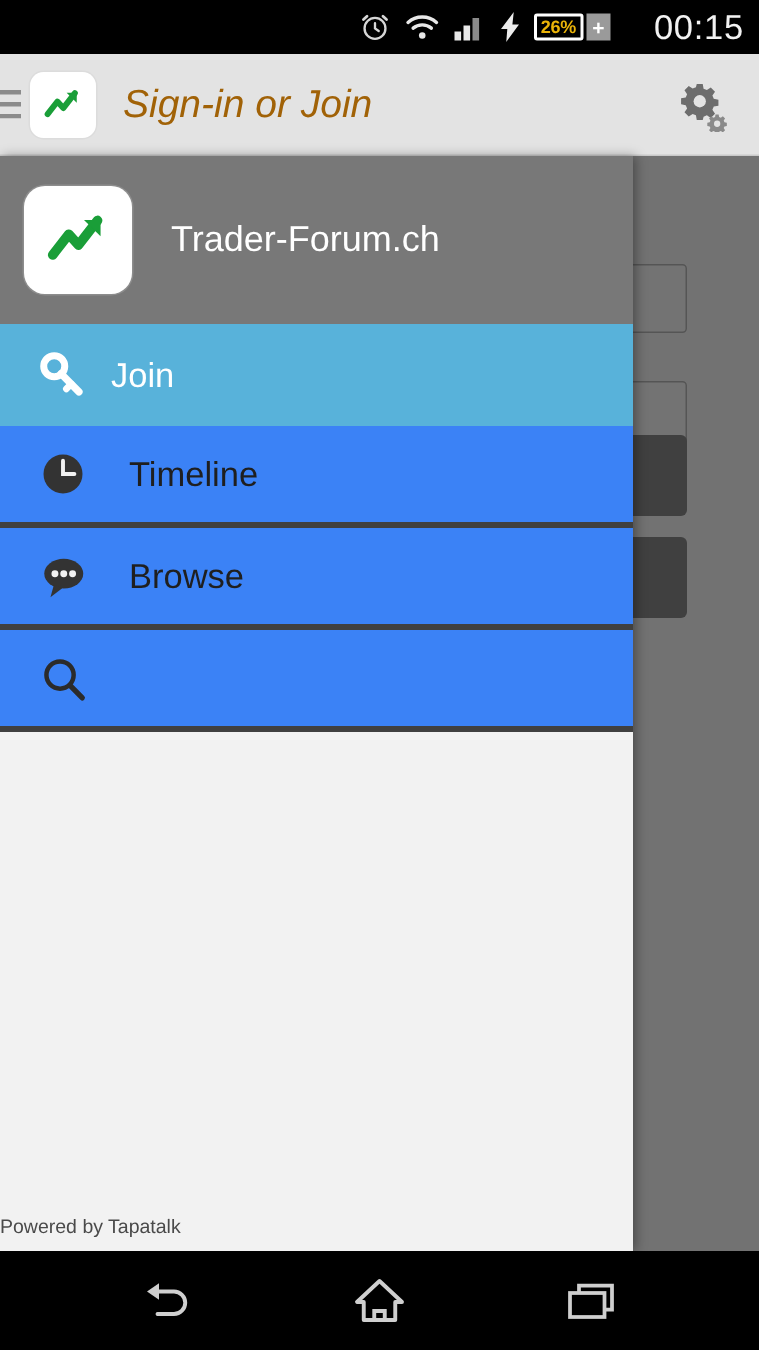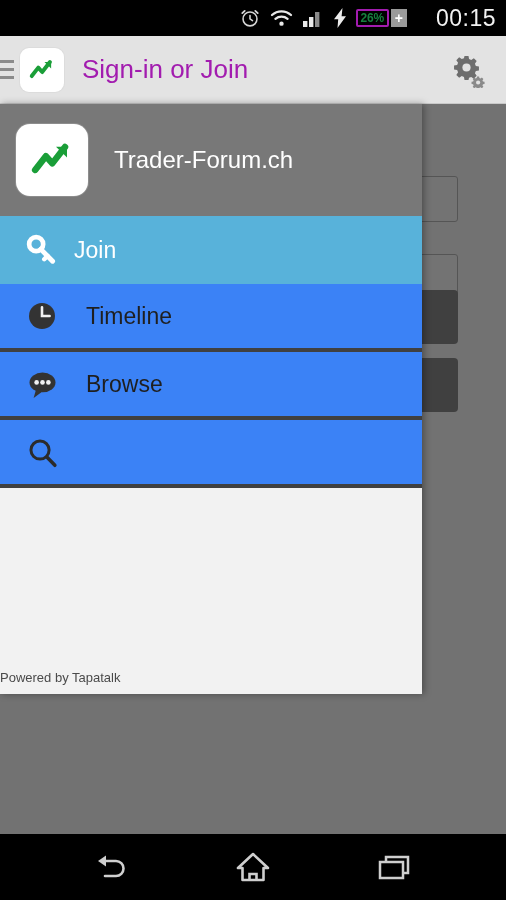--- a/index.html
+++ b/index.html
@@ -19,23 +19,23 @@
   }
   .sb-icon { display:flex; align-items:center; justify-content:center; }
   .sb-time {
     color:#f2f2f2; font-size:23px; letter-spacing:.5px; margin-left:20px;
     font-family:"Liberation Sans", sans-serif;
   }
   .batt {
     display:flex; align-items:center; gap:0px;
   }
   .batt-body {
-    border:2px solid #a21caf; border-radius:2px; height:18px;
+    border:2px solid #ffffff; border-radius:2px; height:18px;
     padding:0 3px; display:flex; align-items:center;
-    color:#15803d; font-size:12px; font-weight:bold; letter-spacing:-.2px;
+    color:#eab308; font-size:12px; font-weight:bold; letter-spacing:-.2px;
   }
   .batt-plus {
     width:16px; height:18px; background:#9a9a9a; margin-left:2px;
     display:flex; align-items:center; justify-content:center;
     color:#fff; font-size:14px; line-height:1; font-weight:bold;
   }
 
   
   .appbar {
     position:absolute; top:36px; left:0; width:506px; height:68px;
@@ -46,21 +46,21 @@
     width:14px; margin-left:0px; display:flex; flex-direction:column;
     gap:5px; overflow:hidden;
   }
   .hamburger span { display:block; height:3px; background:#8b8b8b; width:14px; }
   .app-logo {
     width:44px; height:44px; background:#fff; border-radius:9px;
     margin-left:6px; display:flex; align-items:center; justify-content:center;
     box-shadow:0 0 0 1px #dcdcdc;
   }
   .appbar-title {
-    margin-left:18px; font-size:26px; color:#a21caf; font-weight:400;
+    margin-left:18px; font-size:26px; color:#a16207; font-weight:400;font-style:italic;
   }
   .gear-btn {
     margin-left:auto; margin-right:16px; width:46px; height:46px;
     display:flex; align-items:center; justify-content:center;
   }
 
   
   .bg-content {
     position:absolute; top:104px; left:0; width:506px; height:730px;
     background:#fdfdfd;
@@ -77,21 +77,21 @@
   }
   .bg-btn.b1 { top:186px; }
   .bg-btn.b2 { top:254px; }
   .scrim {
     position:absolute; top:104px; left:0; width:506px; height:730px;
     background:rgba(0,0,0,0.55);
   }
 
   
   .drawer {
-    position:absolute; top:104px; left:0; width:422px; height:590px;
+    position:absolute; top:104px; left:0; width:422px; height:730px;
     background:#f2f2f2; display:flex; flex-direction:column;
     box-shadow:2px 0 7px rgba(0,0,0,0.35);
   }
   .drawer-header {
     height:112px; background:#787878; display:flex; align-items:center;
     padding-left:16px;
   }
   .dh-logo {
     width:72px; height:72px; background:#fff; border-radius:14px;
     display:flex; align-items:center; justify-content:center;

